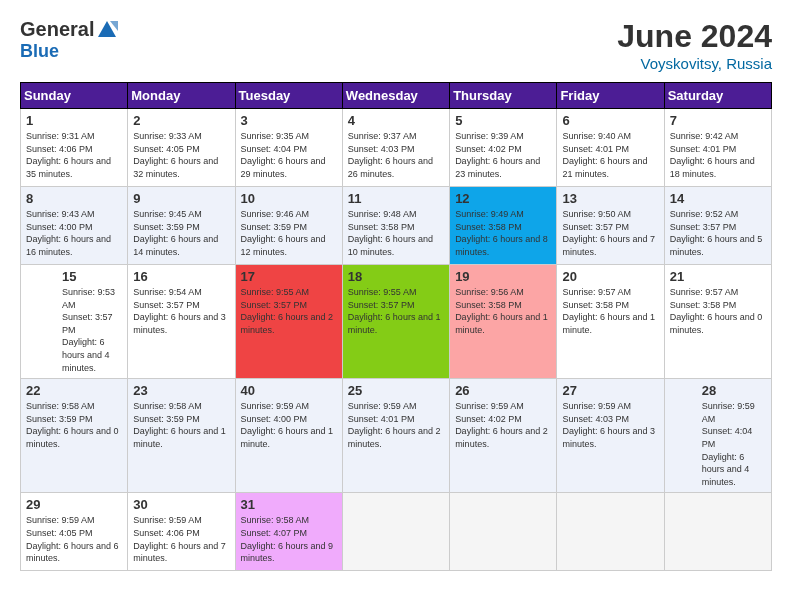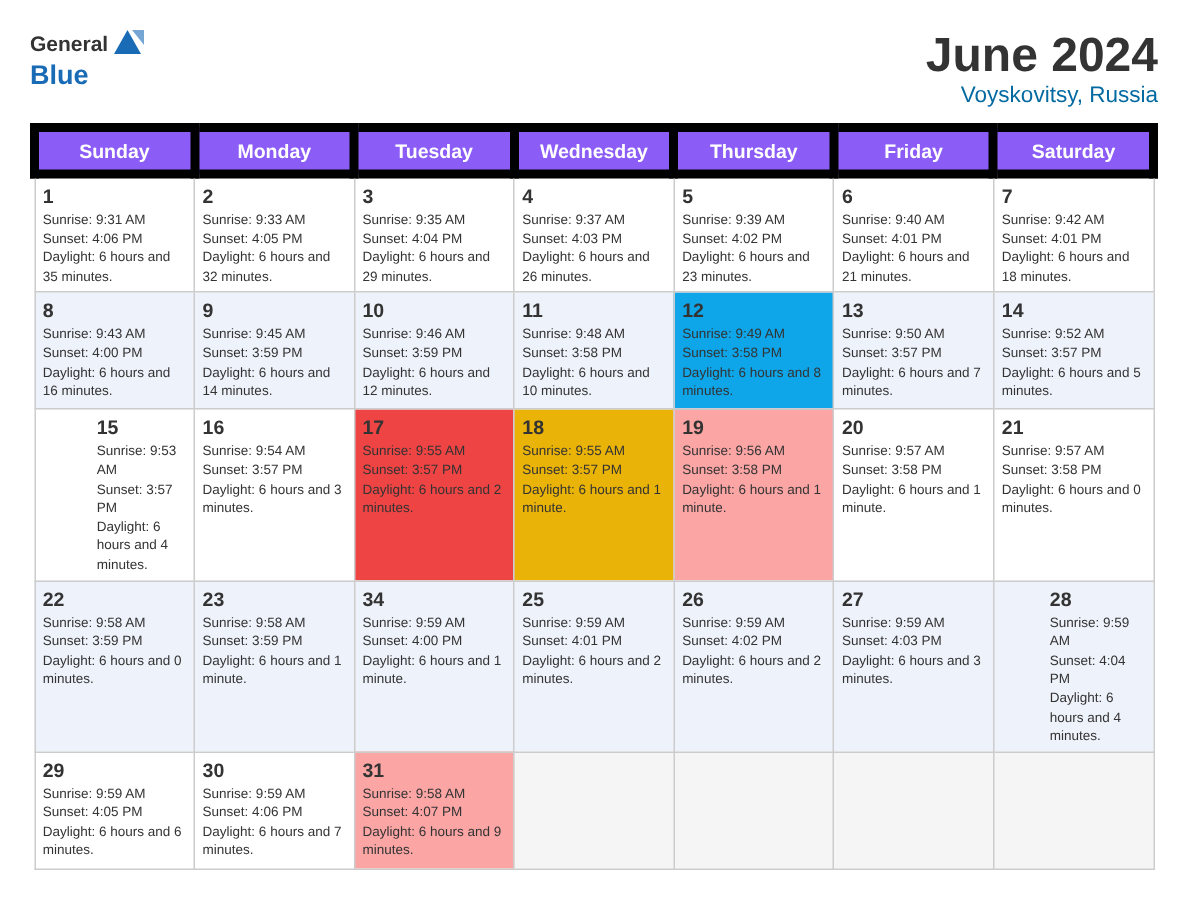--- a/index.html
+++ b/index.html
@@ -25,21 +25,21 @@
     .logo {
       display: flex;
       flex-direction: column;
       align-items: flex-start;
     }
     .logo-top {
       display: flex;
       align-items: center;
     }
     .logo-general {
-      font-size: 14px;
+      font-size: 20px;
       font-weight: bold;
       color: #333;
     }
     .logo-blue {
       font-size: 18px;
       font-weight: bold;
       color: #1a6bb5;
     }
     .logo-icon {
       width: 22px;
@@ -57,27 +57,27 @@
     .location {
       font-size: 15px;
       color: #0369a1;
     }
     .calendar {
       width: 100%;
       border-collapse: collapse;
       table-layout: fixed;
     }
     .calendar th {
-      background: #8b5cf6;
+      background: #4c1d95;
       color: #fff;
       font-size: 13px;
       font-weight: bold;
-      text-align: center;
+      text-align: left;
       padding: 5px 3px;
-      border: 6px solid #000000;
+      border: 1px solid #000000;
     }
     .calendar td {
       border: 1px solid #ccc;
       vertical-align: top;
       padding: 4px 5px;
       font-size: 9.5px;
       color: #333;
       height: 78px;
       width: 14.28%;
     }
@@ -204,21 +204,21 @@
             <div class="day-info">Sunrise: 9:53 AM<br>Sunset: 3:57 PM<br>Daylight: 6 hours and 4 minutes.</div>
           </td>
           <td style="background: rgb(255, 255, 255);">
             <span class="day-num">16</span>
             <div class="day-info">Sunrise: 9:54 AM<br>Sunset: 3:57 PM<br>Daylight: 6 hours and 3 minutes.</div>
           </td>
           <td style="background: #ef4444;">
             <span class="day-num">17</span>
             <div class="day-info">Sunrise: 9:55 AM<br>Sunset: 3:57 PM<br>Daylight: 6 hours and 2 minutes.</div>
           </td>
-          <td style="background: #eab308;">
+          <td style="background: #84cc16;">
             <span class="day-num">18</span>
             <div class="day-info">Sunrise: 9:55 AM<br>Sunset: 3:57 PM<br>Daylight: 6 hours and 1 minute.</div>
           </td>
           <td style="background: #fca5a5;">
             <span class="day-num">19</span>
             <div class="day-info">Sunrise: 9:56 AM<br>Sunset: 3:58 PM<br>Daylight: 6 hours and 1 minute.</div>
           </td>
           <td style="background: rgb(255, 255, 255);">
             <span class="day-num">20</span>
             <div class="day-info">Sunrise: 9:57 AM<br>Sunset: 3:58 PM<br>Daylight: 6 hours and 1 minute.</div>
@@ -231,21 +231,21 @@
         <tr>
           <td style="background: rgb(238, 242, 250); margin-top: 27px;">
             <span class="day-num">22</span>
             <div class="day-info">Sunrise: 9:58 AM<br>Sunset: 3:59 PM<br>Daylight: 6 hours and 0 minutes.</div>
           </td>
           <td style="background: rgb(238, 242, 250);">
             <span class="day-num">23</span>
             <div class="day-info">Sunrise: 9:58 AM<br>Sunset: 3:59 PM<br>Daylight: 6 hours and 1 minute.</div>
           </td>
           <td style="background: rgb(238, 242, 250);">
-            <span class="day-num">34</span>
+            <span class="day-num">40</span>
             <div class="day-info">Sunrise: 9:59 AM<br>Sunset: 4:00 PM<br>Daylight: 6 hours and 1 minute.</div>
           </td>
           <td style="background: rgb(238, 242, 250);">
             <span class="day-num">25</span>
             <div class="day-info">Sunrise: 9:59 AM<br>Sunset: 4:01 PM<br>Daylight: 6 hours and 2 minutes.</div>
           </td>
           <td style="background: rgb(238, 242, 250);">
             <span class="day-num">26</span>
             <div class="day-info">Sunrise: 9:59 AM<br>Sunset: 4:02 PM<br>Daylight: 6 hours and 2 minutes.</div>
           </td>
@@ -260,21 +260,21 @@
         </tr>
         <tr>
           <td style="background: rgb(255, 255, 255);">
             <span class="day-num">29</span>
             <div class="day-info">Sunrise: 9:59 AM<br>Sunset: 4:05 PM<br>Daylight: 6 hours and 6 minutes.</div>
           </td>
           <td style="background: rgb(255, 255, 255);">
             <span class="day-num">30</span>
             <div class="day-info">Sunrise: 9:59 AM<br>Sunset: 4:06 PM<br>Daylight: 6 hours and 7 minutes.</div>
           </td>
-          <td style="background: #fca5a5;">
+          <td style="background: #f0abfc;">
             <span class="day-num">31</span>
             <div class="day-info">Sunrise: 9:58 AM<br>Sunset: 4:07 PM<br>Daylight: 6 hours and 9 minutes.</div>
           </td>
           <td class="empty"></td>
           <td class="empty"></td>
           <td class="empty"></td>
           <td class="empty"></td>
         </tr>
       </tbody>
   </table>

